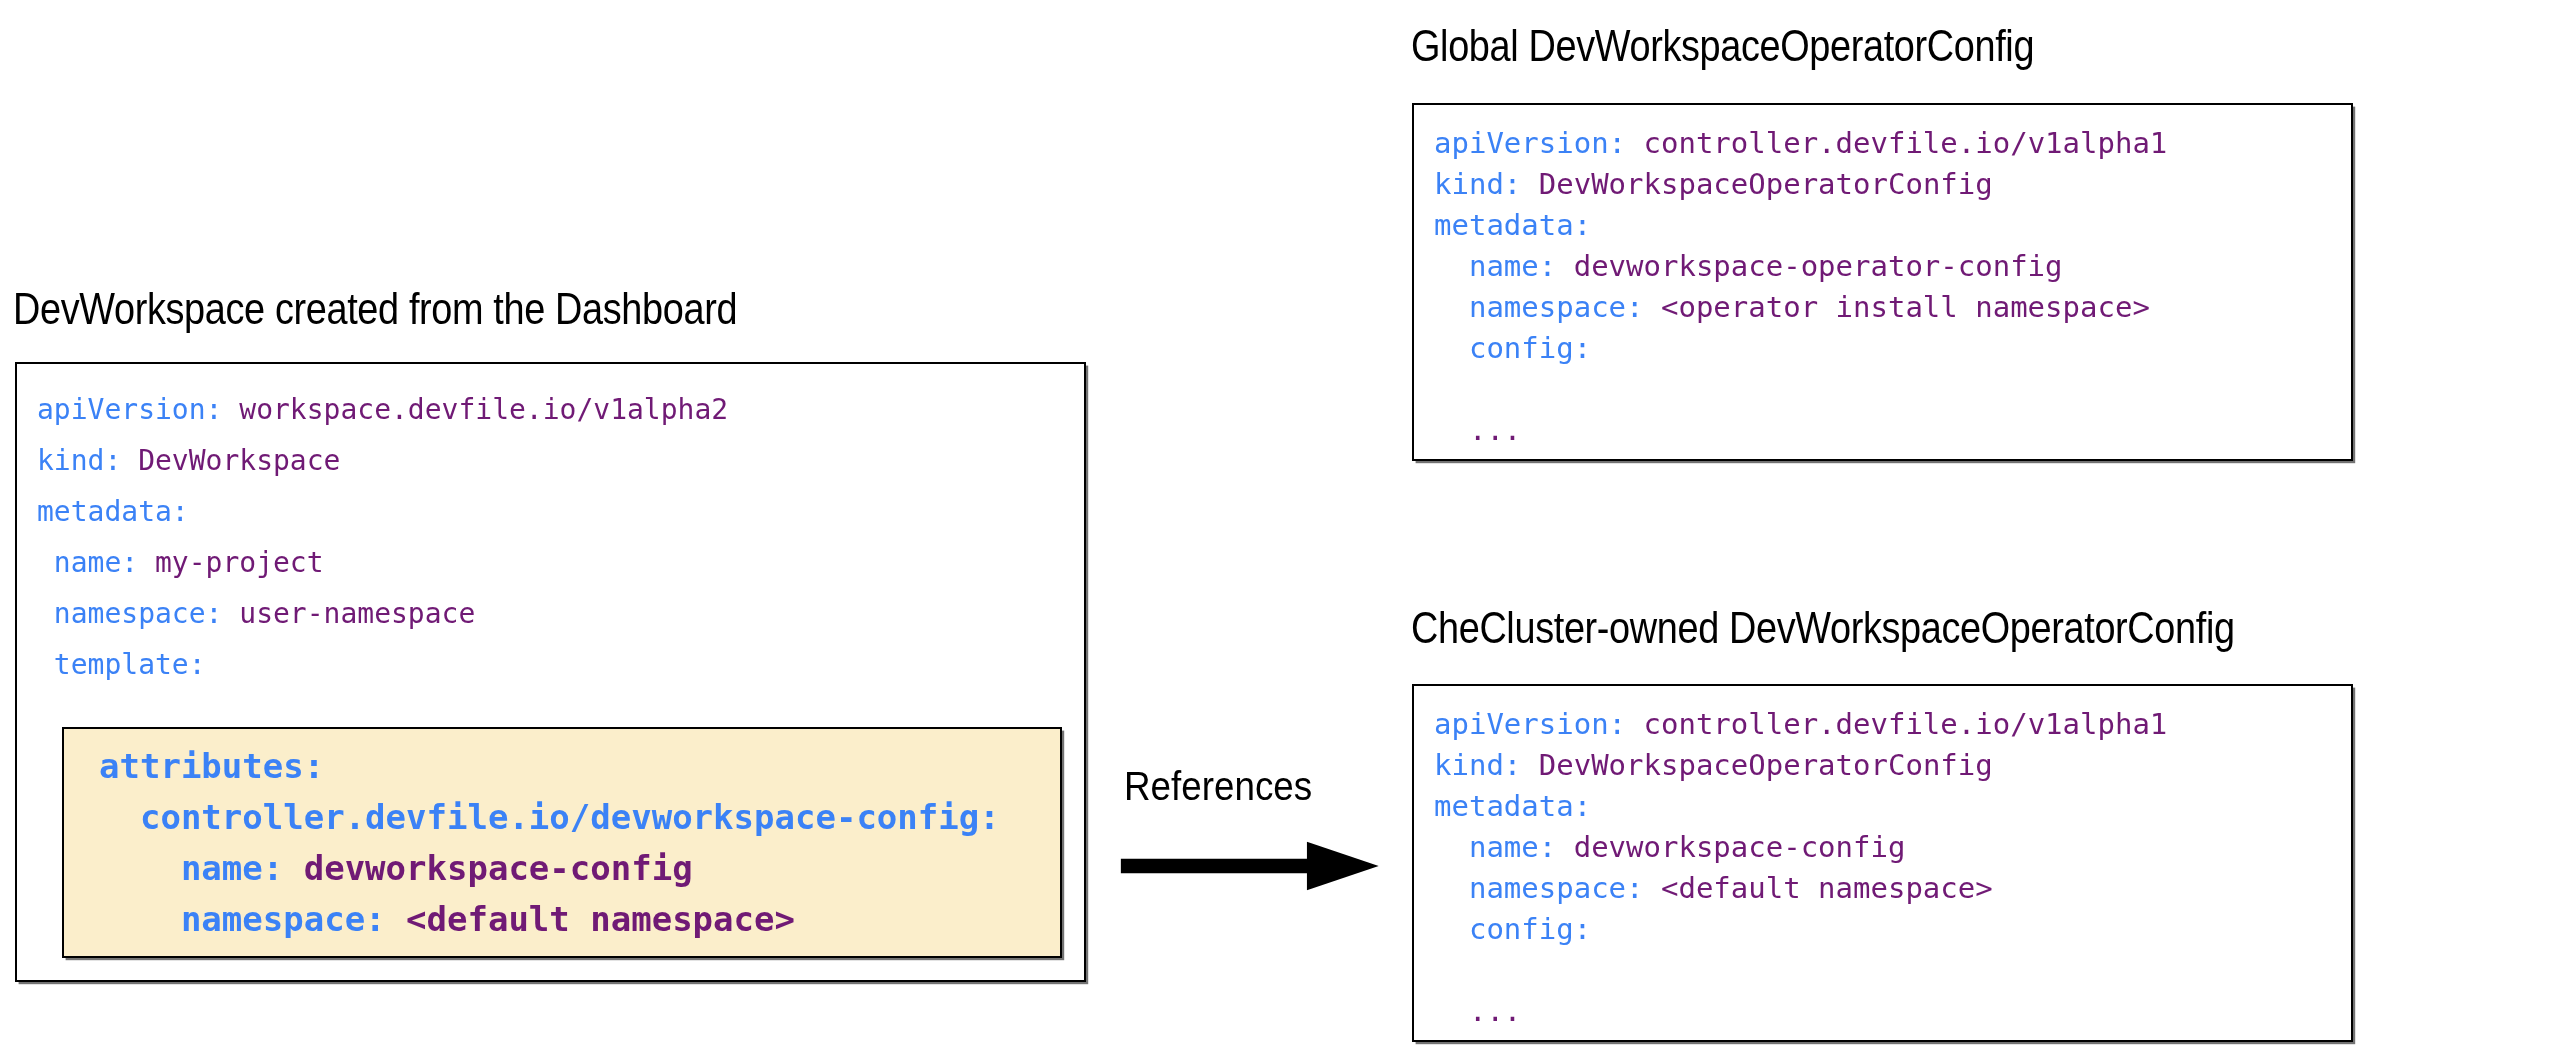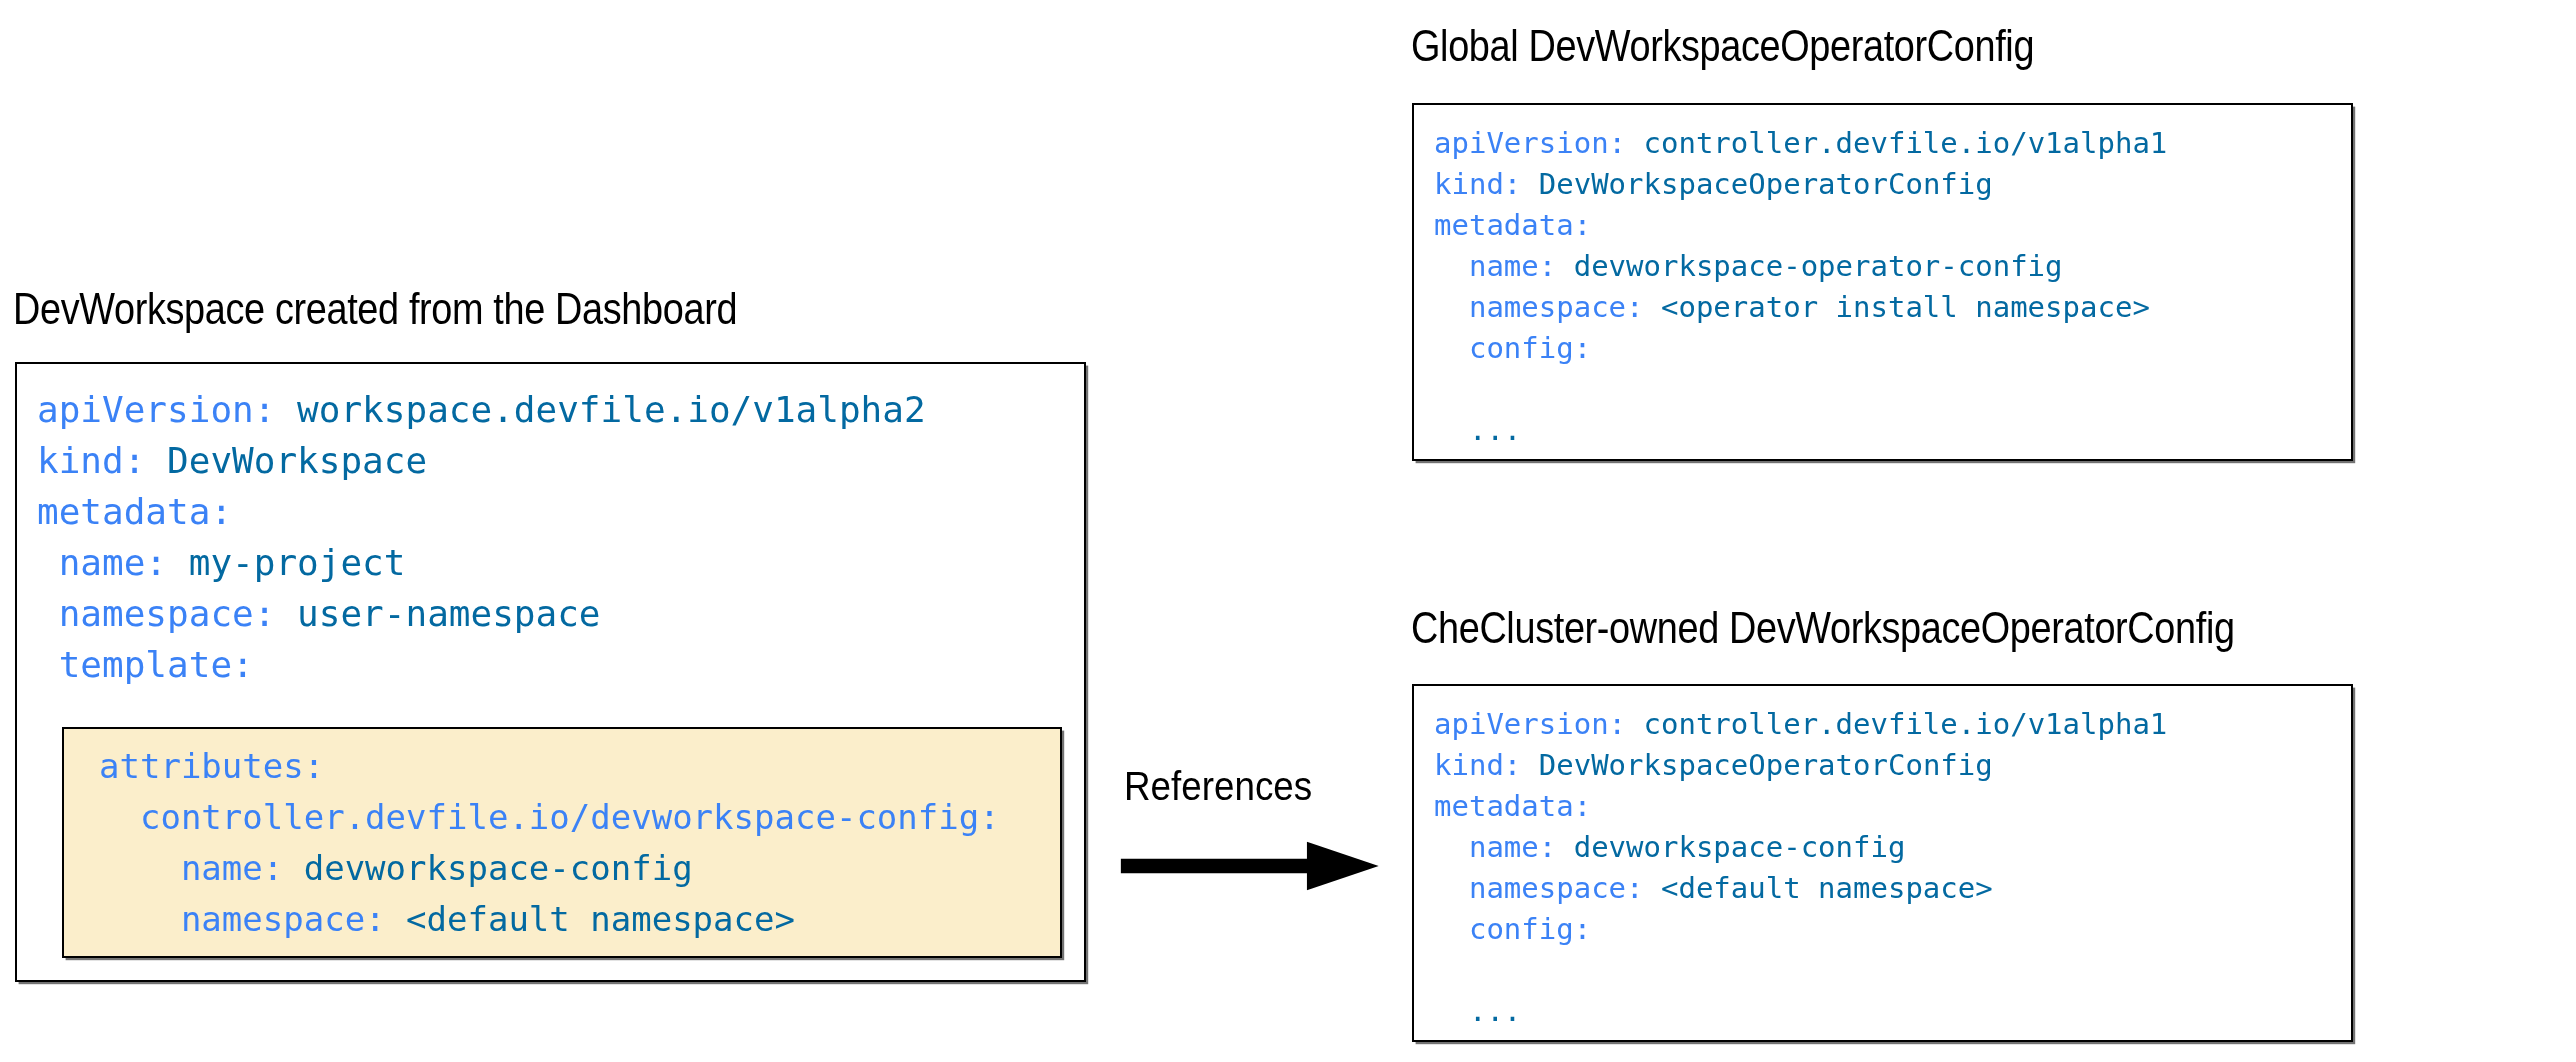--- a/index.html
+++ b/index.html
@@ -36,57 +36,58 @@
 
   .code-lines {
     position: absolute;
     font-family: "DejaVu Sans Mono", "Liberation Mono", monospace;
     white-space: pre;
     color: #1b3a6b;
   }
 
   .ln { display: block; }
   .k  { color: #3b82f6; }
-  .v  { color: #0369a1; }
+  .v  { color: #701a75; }
 
   
   #left-title {
     left: 13.2px;
     top: 282px;
     font-size: 44px;
     line-height: 53px;
   }
   #left-box {
     left: 14.7px;
     top: 362px;
     width: 1071px;
     height: 620px;
   }
   #left-code {
     left: 37px;
     top: 384px;
-    font-size: 36px;
+    font-size: 28px;
     line-height: 51px;
   }
   #highlight-box {
     position: absolute;
     left: 62px;
     top: 727px;
     width: 1000px;
     height: 231px;
     background: #fbeecb;
     border: 2.2px solid #000000;
     box-sizing: border-box;
     box-shadow: 2.9px 2.9px 0 -0.7px rgba(0,0,0,0.55);
   }
   #highlight-code {
     left: 99px;
     top: 741px;
     font-size: 34px;
     line-height: 51px;
+    font-weight: bold;
   }
 
   
   #references-label {
     position: absolute;
     left: 1124px;
     top: 764px;
     font-size: 40px;
     line-height: 45px;
     color: #000000;

